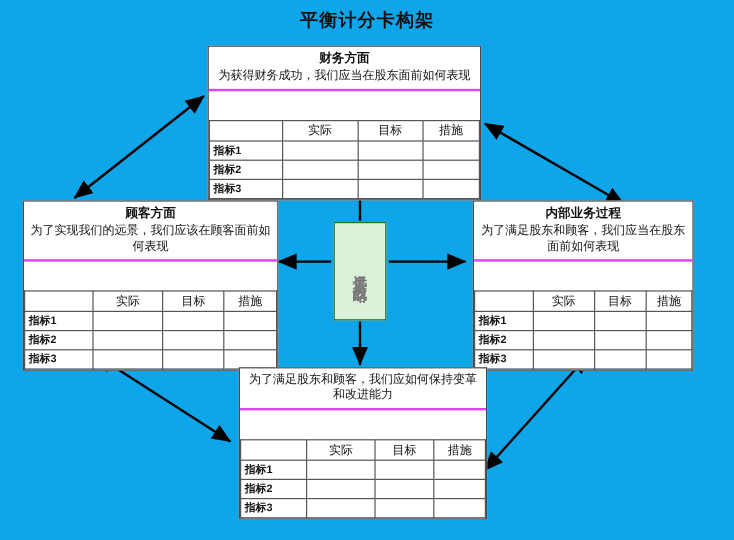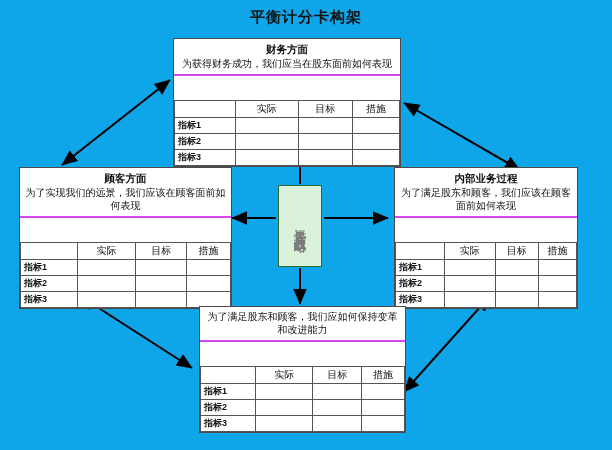--- a/index.html
+++ b/index.html
@@ -213,21 +213,21 @@
         <td class="c2"></td>
         <td class="c3"></td>
       </tr>
     </tbody>
       </table>
   </div>
 
   <div class="persp-box" style="left:394px; top:167px; width:184px;">
     <div class="persp-head">
       <div class="persp-title">内部业务过程</div>
-      <div class="persp-desc desc-left">为了满足股东和顾客，我们应该在顾客面前如何表现</div>
+      <div class="persp-desc desc-left">为了满足股东和顾客，我们应当在股东面前如何表现</div>
     </div>
     <table class="persp-table">
       <tbody>
           <tr class="hdr">
         <td class="c0"></td>
         <td class="c1">实际</td>
         <td class="c2">目标</td>
         <td class="c3">措施</td>
       </tr>
       <tr>

